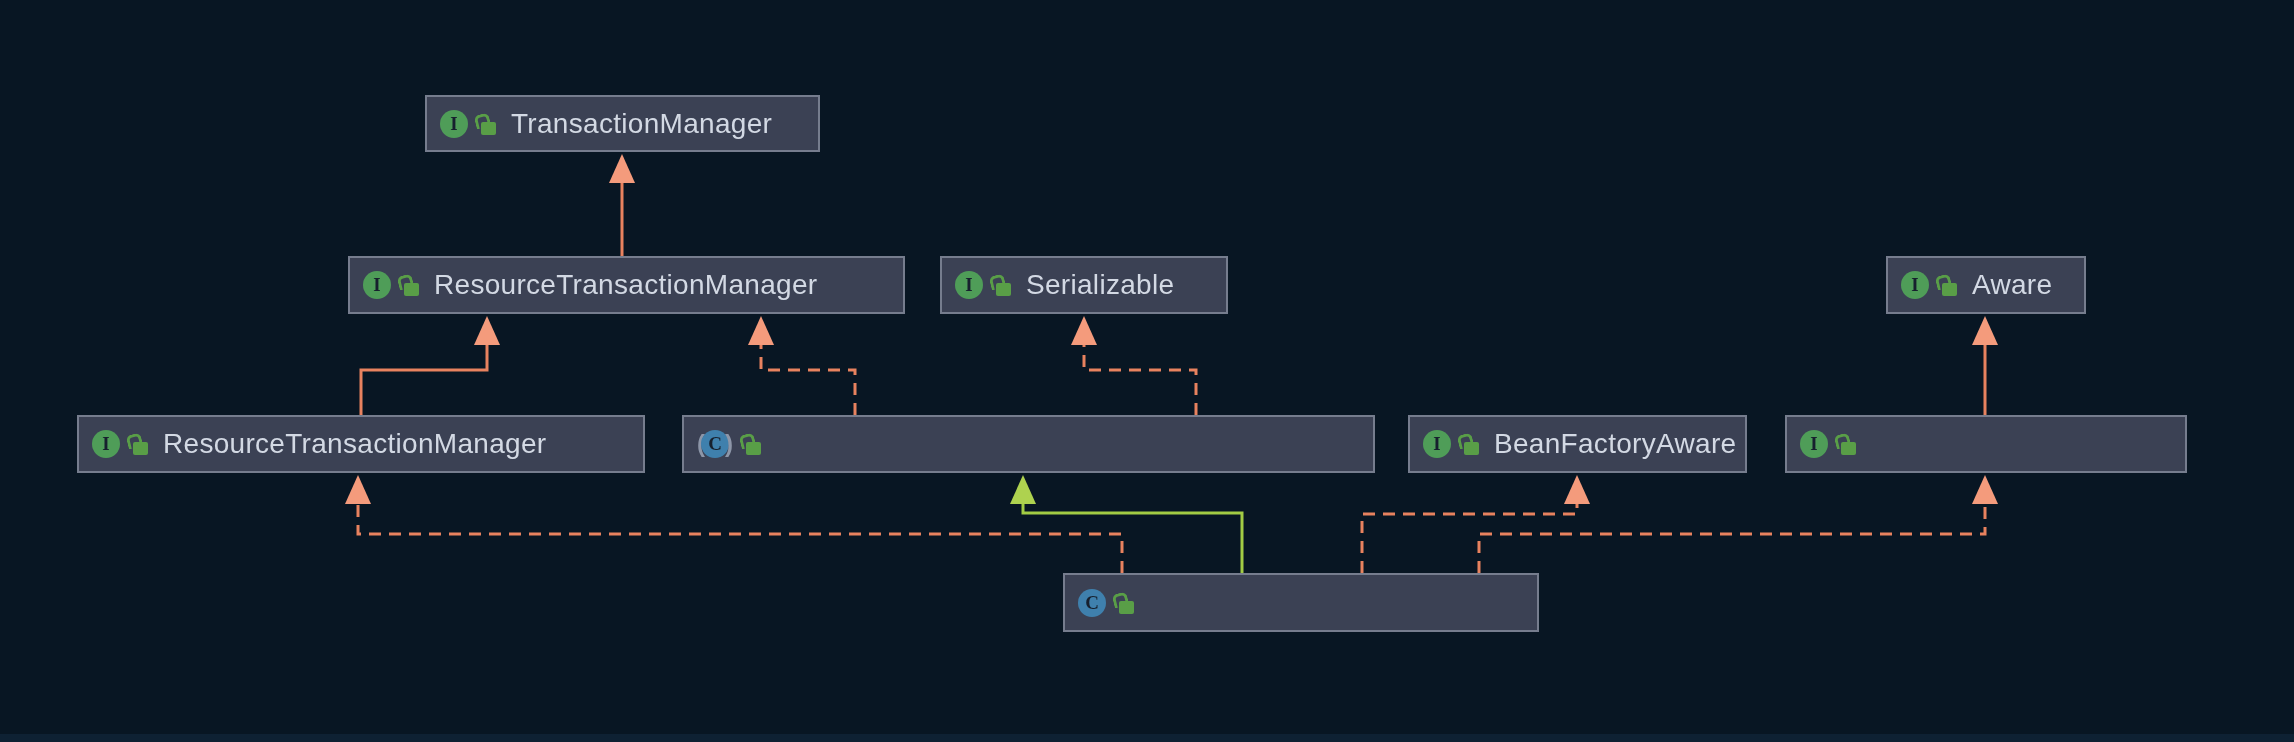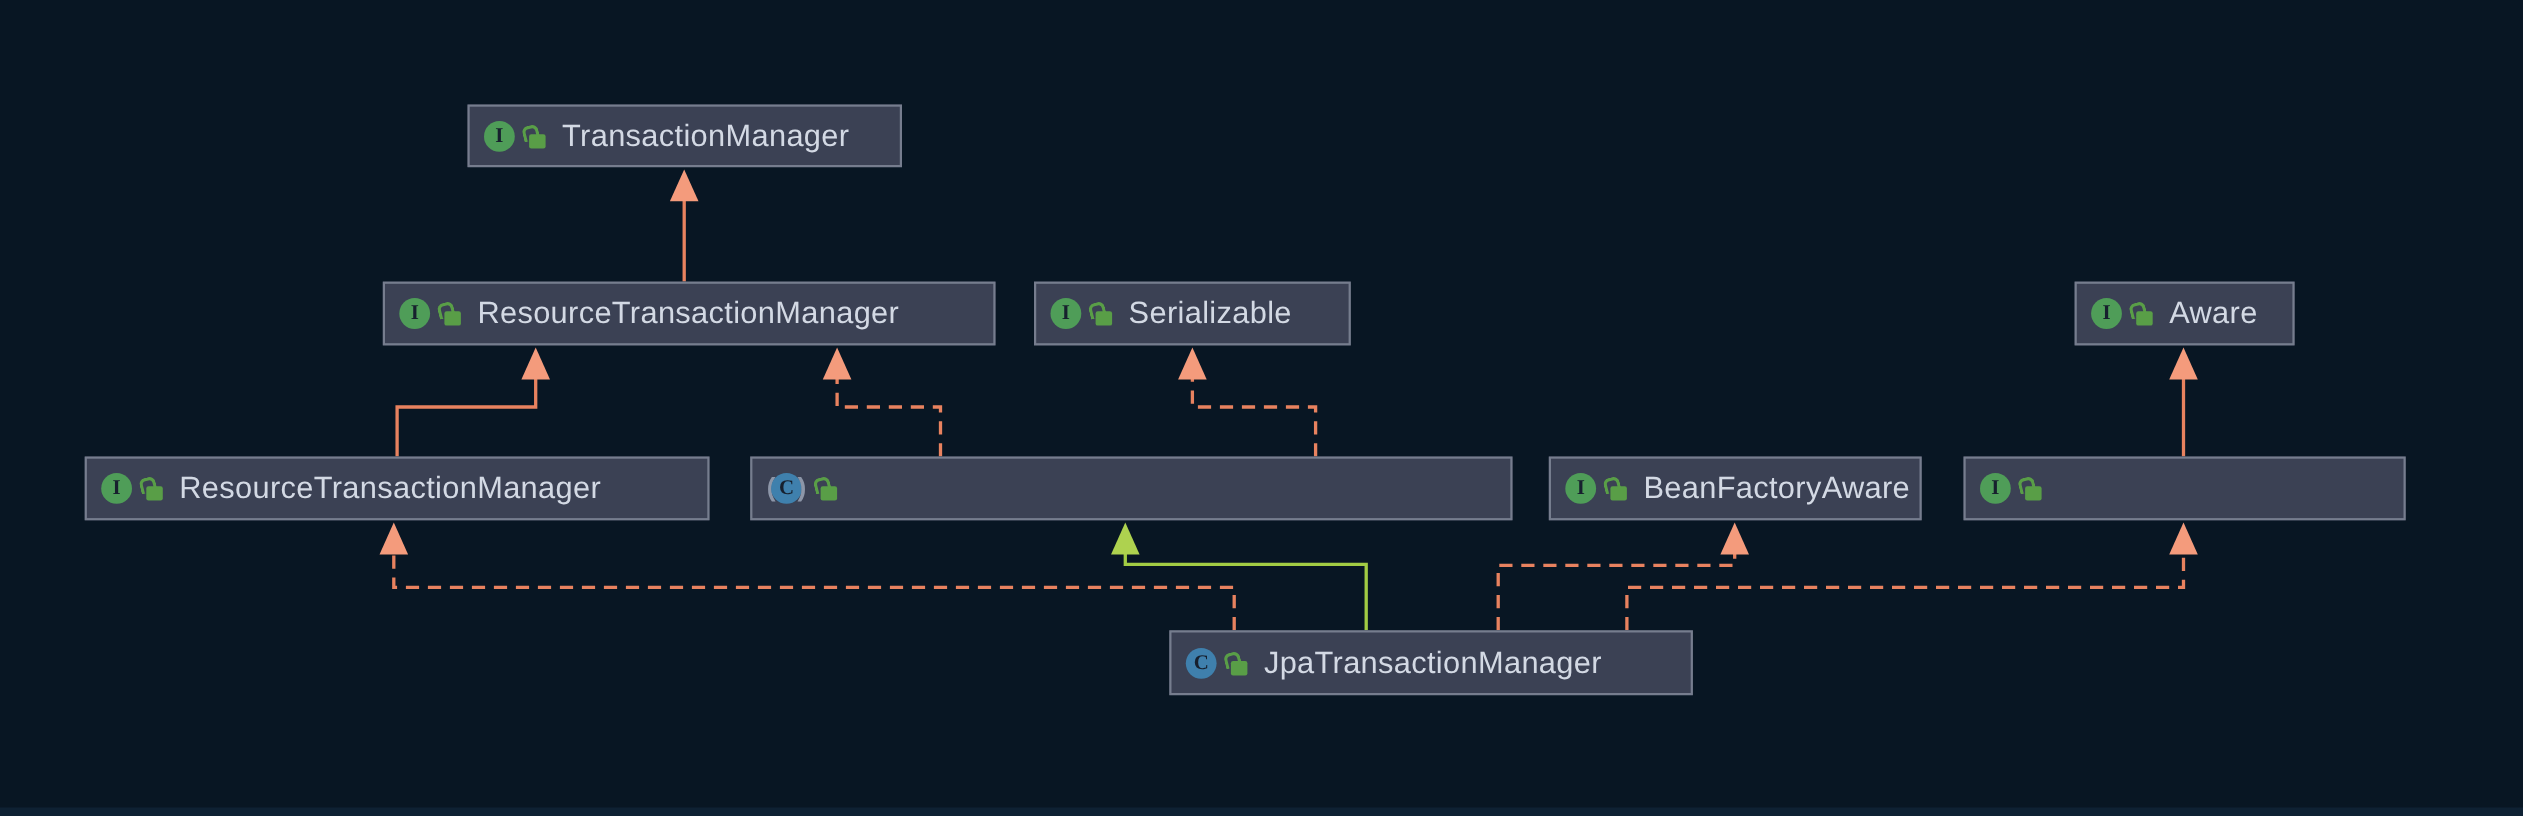--- a/index.html
+++ b/index.html
@@ -117,17 +117,16 @@
           <span class="shackle"></span>
           <span class="body"></span>
         </span>
       </div>
       <div class="node" style="left: 1063px; top: 573px; width: 476px; height: 59px;">
         <span class="circle cls">C</span>
         <span class="lock">
           <span class="shackle"></span>
           <span class="body"></span>
         </span>
-        <span class="label">JpaTransactionManager</span>
       </div>
     </div>
   <div id="bottom-strip"></div>
 </div>
 
 </body></html>

